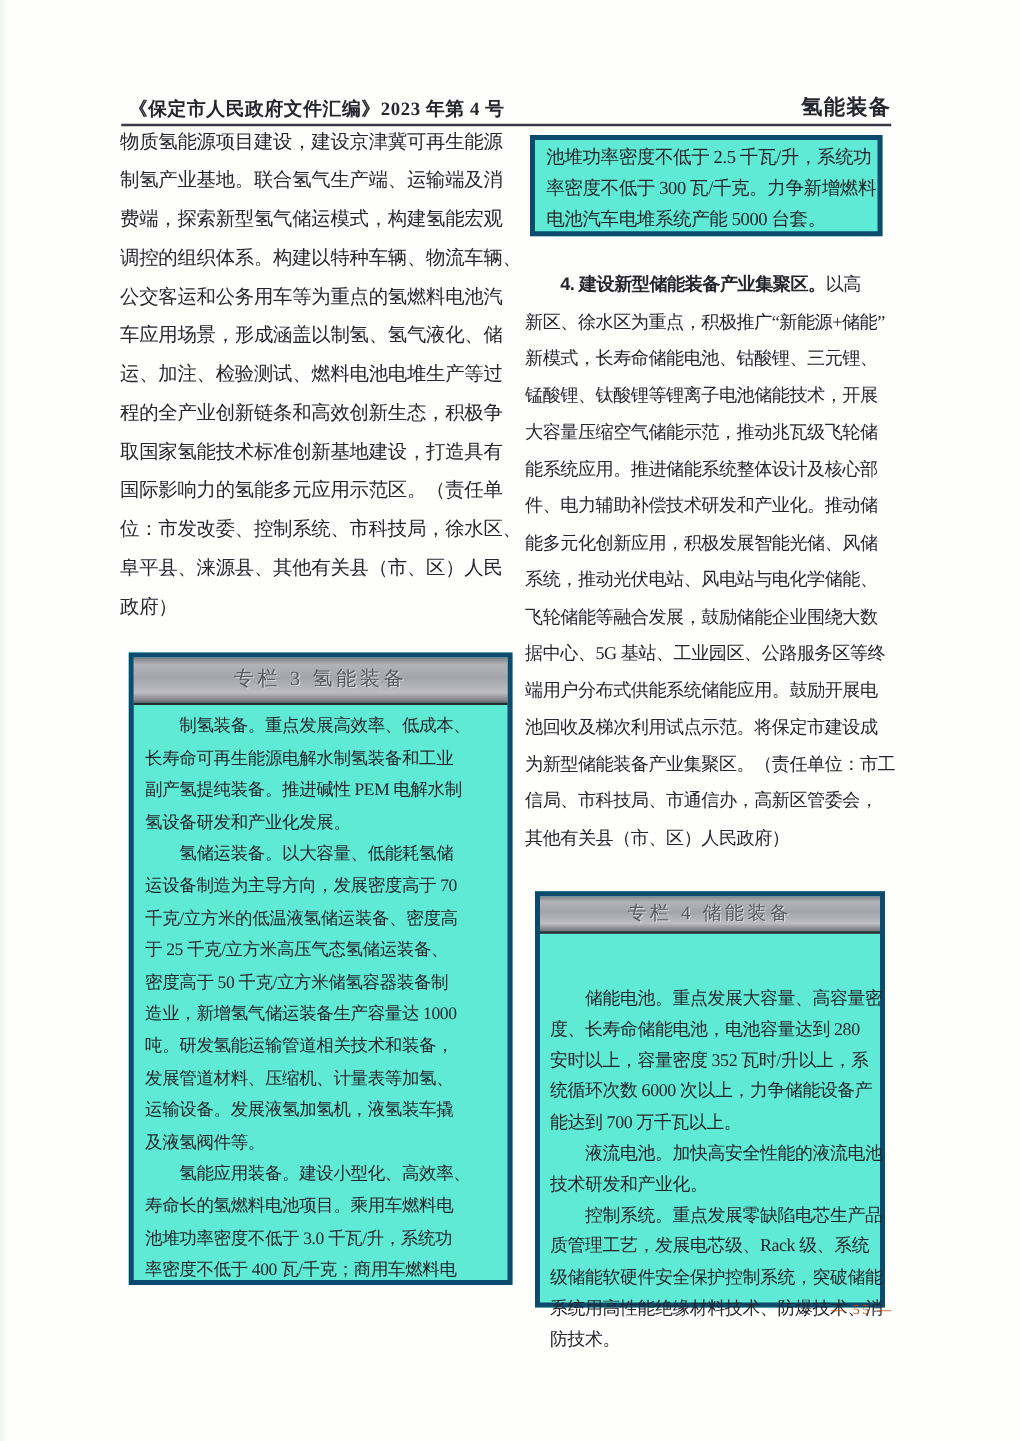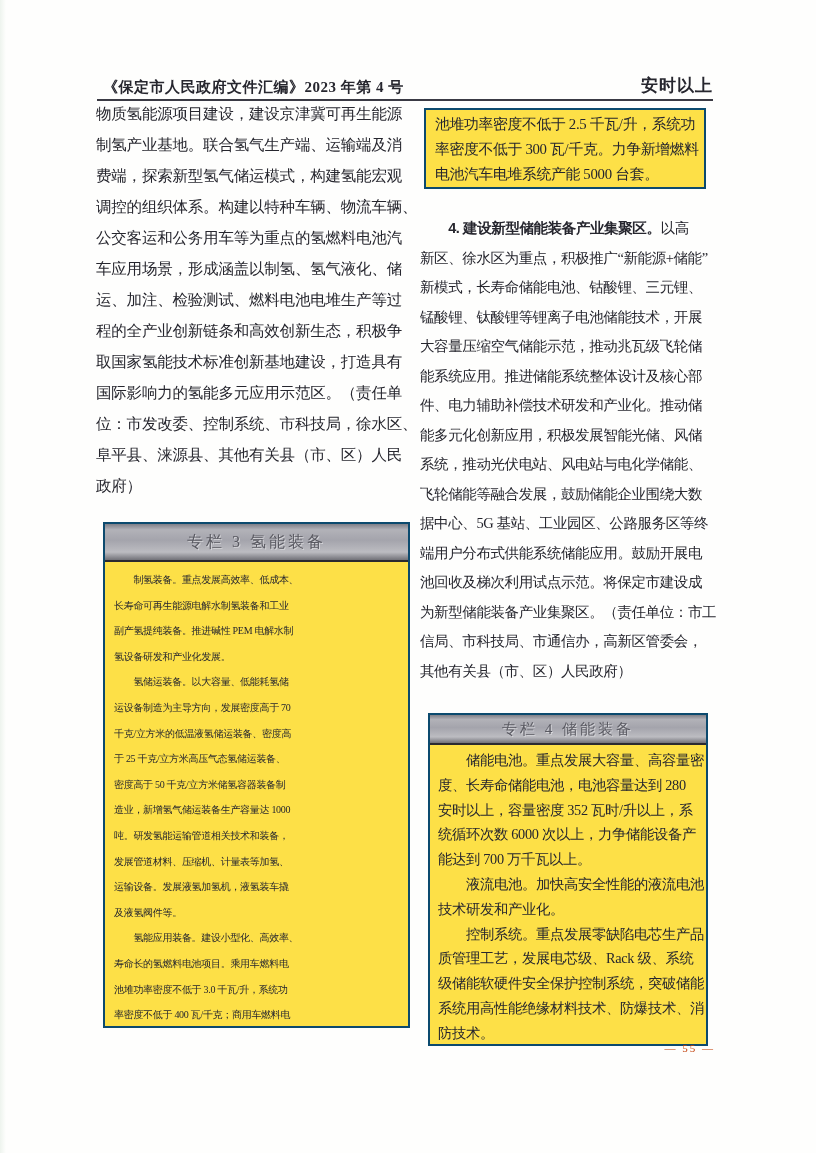--- a/index.html
+++ b/index.html
@@ -20,47 +20,47 @@
   .hdr-right{position:absolute;left:420px;top:74px;width:293px;text-align:right;font-size:17px;font-weight:bold;font-family:"Liberation Sans",sans-serif;letter-spacing:1px;}
   .hdr-rule{position:absolute;left:97px;top:99px;width:616px;height:2px;background:#3a3a44;}
 
   
   .left-col{position:absolute;left:96px;top:98px;width:318px;font-size:15.5px;line-height:31px;letter-spacing:-0.2px;}
   .right-col{position:absolute;left:420px;top:214px;width:298px;font-size:14.5px;line-height:29.5px;letter-spacing:-0.4px;}
   .body-line{white-space:nowrap;}
   .lead{font-family:"Liberation Sans",sans-serif;font-weight:bold;}
 
   
-  .panel{position:absolute;border:2px solid #0c4a6e;box-sizing:border-box;background:#fde047;}
+  .panel{position:absolute;border:4px solid #0c4a6e;box-sizing:border-box;background:#5eead4;}
   .panel-title{
     height:36px;line-height:36px;text-align:center;
     font-size:16px;letter-spacing:3px;color:#5a5a62;
     background:linear-gradient(180deg,#7f7f87 0%,#b2b2b8 16%,#a4a4ac 45%,#bcbcc1 78%,#717178 100%);
     text-shadow:1px 1px 0 #d6d6da;
     border-bottom:2px solid #2a2a30;
   }
   .panel-body{padding:5px 9px 0 9px;}
   .box3{left:103px;top:522px;width:307px;height:506px;}
-  .box3 .panel-body{font-size:10px;line-height:25.6px;letter-spacing:-0.3px;}
+  .box3 .panel-body{font-size:14px;line-height:25.6px;letter-spacing:-0.3px;}
   .box3cont{left:424px;top:108px;width:282px;height:81px;}
   .box3cont .panel-body{padding:2px 9px 0 9px;font-size:14.8px;line-height:25px;letter-spacing:-0.3px;}
   .box4{left:428px;top:713px;width:280px;height:333px;}
   .box4 .panel-title{height:28px;line-height:28px;font-size:15px;}
-  .box4 .panel-body{padding:3px 24px 0 8px;font-size:14.3px;line-height:24.8px;letter-spacing:-0.3px;}
+  .box4 .panel-body{padding:3px 24px 0 8px;font-size:14.3px;line-height:24.8px;letter-spacing:-0.3px;margin-top:37px;}
 
   .page-num{position:absolute;left:615px;top:1042px;width:100px;text-align:right;font-size:11px;color:#c2410c;letter-spacing:2px;}
 </style>
 </head>
 <body>
 
 <div class="page">
   <div class="scan-edge"></div>
 
   <div class="hdr-left">《保定市人民政府文件汇编》2023 年第 4 号</div>
-  <div class="hdr-right">安时以上</div>
+  <div class="hdr-right">氢能装备</div>
   <div class="hdr-rule"></div>
 
   <div class="left-col">
       <div class="body-line">物质氢能源项目建设，建设京津冀可再生能源</div>
       <div class="body-line">制氢产业基地。联合氢气生产端、运输端及消</div>
       <div class="body-line">费端，探索新型氢气储运模式，构建氢能宏观</div>
       <div class="body-line">调控的组织体系。构建以特种车辆、物流车辆、</div>
       <div class="body-line">公交客运和公务用车等为重点的氢燃料电池汽</div>
       <div class="body-line">车应用场景，形成涵盖以制氢、氢气液化、储</div>
       <div class="body-line">运、加注、检验测试、燃料电池电堆生产等过</div>

